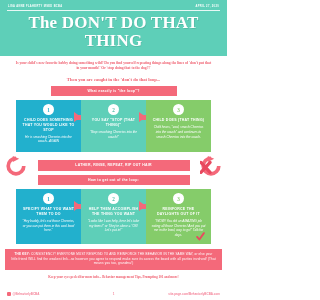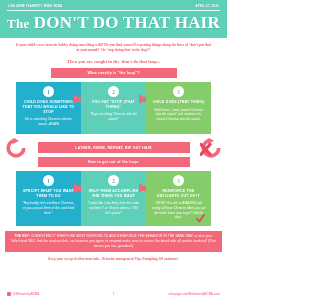--- a/index.html
+++ b/index.html
@@ -29,21 +29,21 @@
     color:#ffffff;
     font-family:"Liberation Serif",serif;
     font-weight:bold;
     font-size:17px;
     line-height:1.05;
     text-align:center;
     letter-spacing:.2px;
     margin-top:3px;
     text-shadow:0.7px 0.7px 0 rgba(0,0,0,.10);
   }
-  .hdr-title .lead{font-size:13px;}
+  .hdr-title .lead{font-size:17px;}
 
   
   .intro{
     text-align:center;
     color:#ef5e6e;
     font-family:"Liberation Serif",serif;
     font-weight:bold;
     font-size:3.6px;
     line-height:1.55;
     padding:5px 14px 0 14px;
@@ -201,21 +201,21 @@
 
 <div class="page">
 
   <div class="header">
     <div class="hdr-meta">
       <span>LISA ANNE FLAHERTY MSED BCBA</span>
       <span>APRIL 27, 2020</span>
     </div>
     <div class="hdr-title">
       <span class="lead">The</span>
-      <span>DON'T DO THAT HAIR</span>
+      <span>DON'T DO THAT THING</span>
     </div>
   </div>
 
   <div class="intro">Is your child's new favorite hobby doing something wild? Do you find yourself repeating things along the lines of 'don't put that in your mouth!' Or 'stop doing that to the dog?!'</div>
   <div class="caught">Then you are caught in the 'don't do that loop...</div>
 
   <div class="banner">What exactly is "the loop"?</div>
 
   <div class="strip">
     <div class="cell c-blue">

